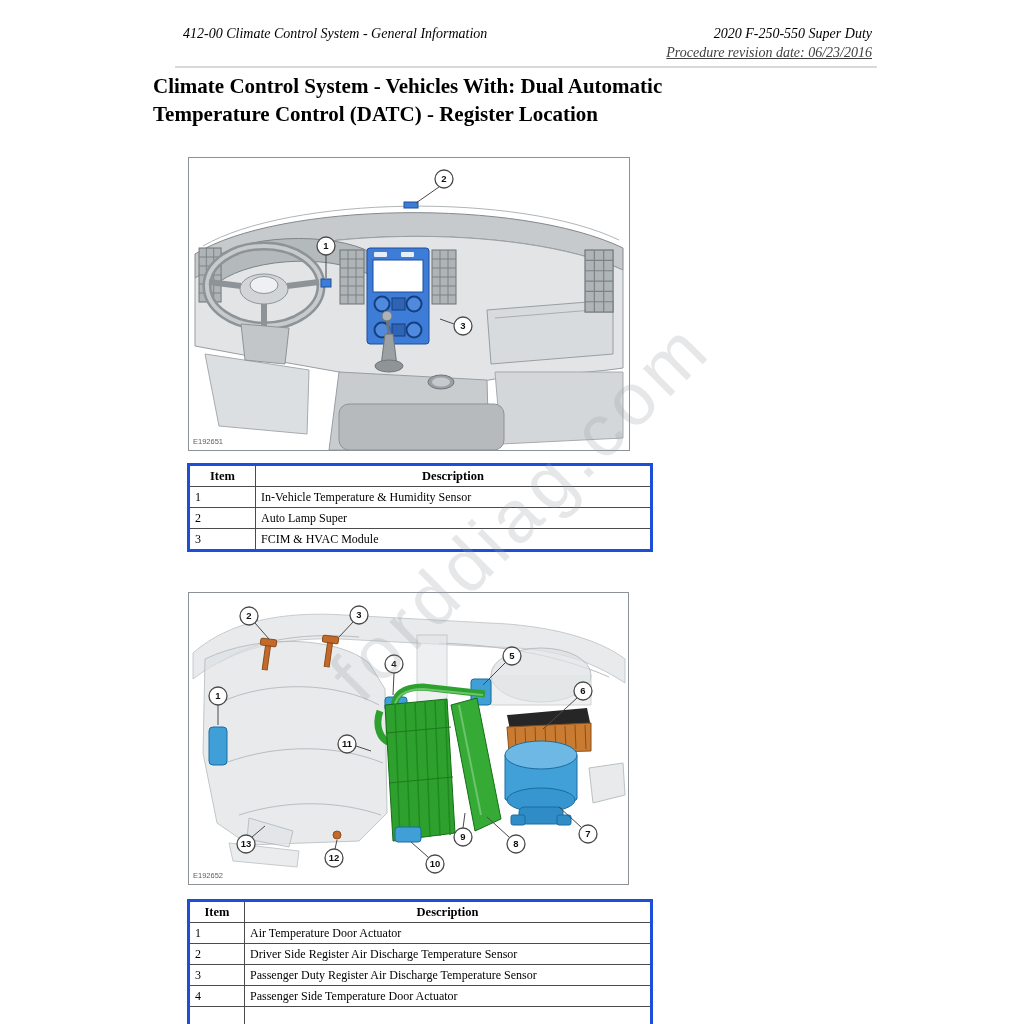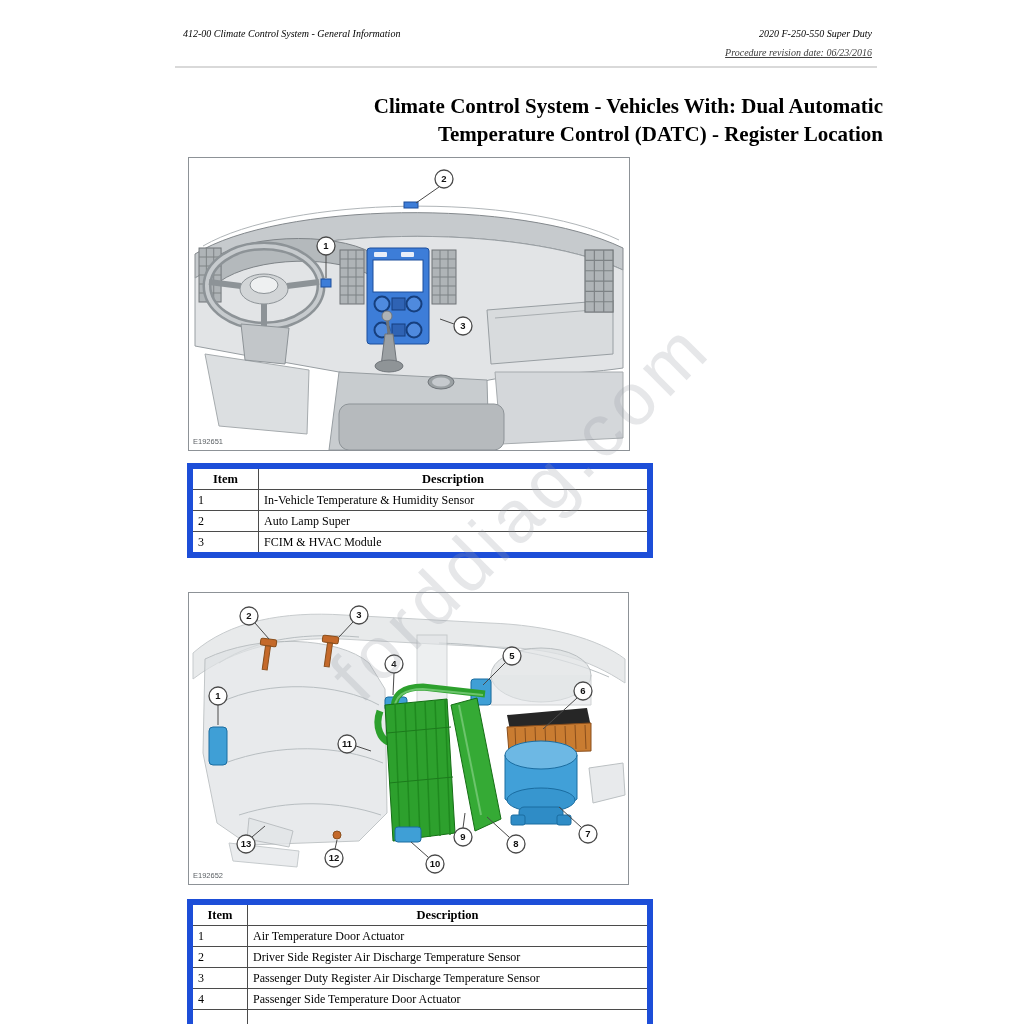--- a/index.html
+++ b/index.html
@@ -2,39 +2,39 @@
 <html><head>
 <meta charset="utf-8">
 <style>
   html,body{margin:0;padding:0;}
   body{
     width:1024px;height:1024px;position:relative;overflow:hidden;
     background:#ffffff;font-family:"Liberation Serif",serif;color:#000;
   }
   
   .hdr{position:absolute;left:183px;right:152px;top:24px;display:flex;
-       justify-content:space-between;font-size:10px;font-style:italic;line-height:19px;}
+       justify-content:space-between;font-size:14px;font-style:italic;line-height:19px;}
   .hdr .right{text-align:right;}
   .revlink{color:#404040;text-decoration:underline;cursor:pointer;}
   .hrule{position:absolute;left:175px;top:66px;width:702px;height:2px;background:#d9d9d9;}
   
-  .title{position:absolute;left:153px;width:730px;top:92px;text-align:right;
+  .title{position:absolute;left:153px;width:730px;top:72px;text-align:left;
          font-weight:bold;font-size:21px;line-height:28px;}
   
   .fig{position:absolute;border:1px solid #8d9297;background:#fff;}
   #fig1{left:188px;top:157px;width:440px;height:292px;}
   #fig2{left:188px;top:592px;width:439px;height:291px;}
   .fig svg{display:block;width:100%;height:100%;}
   .ld{stroke:#4a4a4a;stroke-width:1;fill:none;}
   .co circle{fill:#ffffff;stroke:#4a4a4a;stroke-width:1.3;}
   .co text{font:600 9.5px "Liberation Sans",sans-serif;text-anchor:middle;fill:#111;}
   .figid{font:7.5px "Liberation Sans",sans-serif;fill:#5a5f63;}
   
   table.ctable{position:absolute;left:187px;width:466px;border-collapse:collapse;
-               table-layout:fixed;border:6px solid #1d4ed8;font-size:12px;}
+               table-layout:fixed;border:3px solid #1d4ed8;font-size:12px;}
   #table1{top:463px;}
   #table2{top:899px;}
   .ctable th,.ctable td{border:1px solid #4b4b4b;height:20px;padding:0 5px;
                vertical-align:middle;text-align:left;overflow:hidden;white-space:nowrap;}
   .ctable th{font-weight:bold;text-align:center;font-size:12.5px;}
   #table1 th:first-child,#table1 td:first-child{width:55px;}
   #table2 th:first-child,#table2 td:first-child{width:44px;}
   
   .wm{position:absolute;left:160px;top:468px;width:720px;text-align:center;
       transform:rotate(-45deg);font-family:"Liberation Sans",sans-serif;

